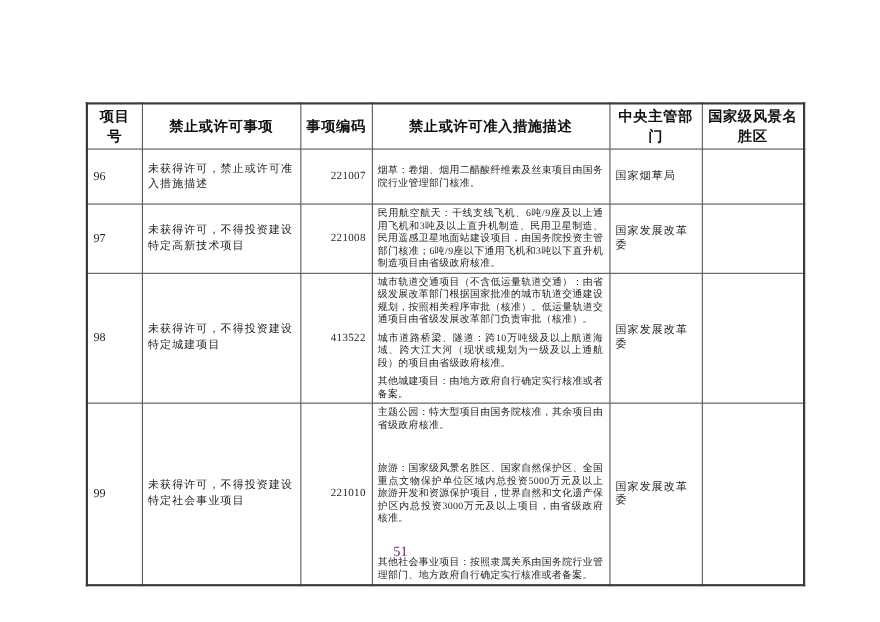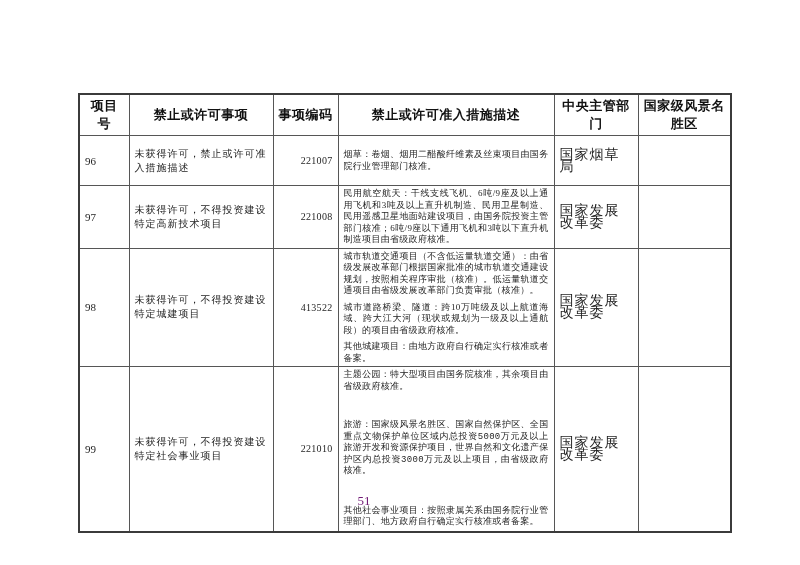--- a/index.html
+++ b/index.html
@@ -37,22 +37,22 @@
   tr.r96 { height: 50px; }
   tr.r97 { height: 58px; }
   tr.r98 { height: 110px; }
   tr.r99 { height: 147px; }
   .c-num  { text-align: left; font-size: 11px; }
   .c-item { text-align: left; font-size: 10px; line-height: 14px; letter-spacing: 1px; padding: 2px 7px; }
   .c-code { text-align: right; font-size: 10px; letter-spacing: 0.3px; }
   .c-desc { font-size: 9px; line-height: 11.5px; letter-spacing: 0.3px; padding: 3px 6px; text-align: justify; }
   .c-desc p { margin: 0; }
   .r98 .c-desc p + p { margin-top: 5px; }
-  .r99 .c-desc p + p { margin-top: 28px; font-family: Liberation Mono, monospace; }
-  .c-dept { font-size: 14px; line-height: 12px; letter-spacing: 1px; text-align: left; padding: 2px 5px; }
+  .r99 .c-desc p + p { margin-top: 28px; }
+  .c-dept { font-size: 10px; line-height: 12px; letter-spacing: 1px; text-align: left; padding: 2px 5px; }
   .c-local { }
   .page-number {
     position: absolute;
     top: 493px; left: 0;
     width: 728px;
     text-align: center;
     font-size: 13px;
     color: #701a75;
   }
 </style>

